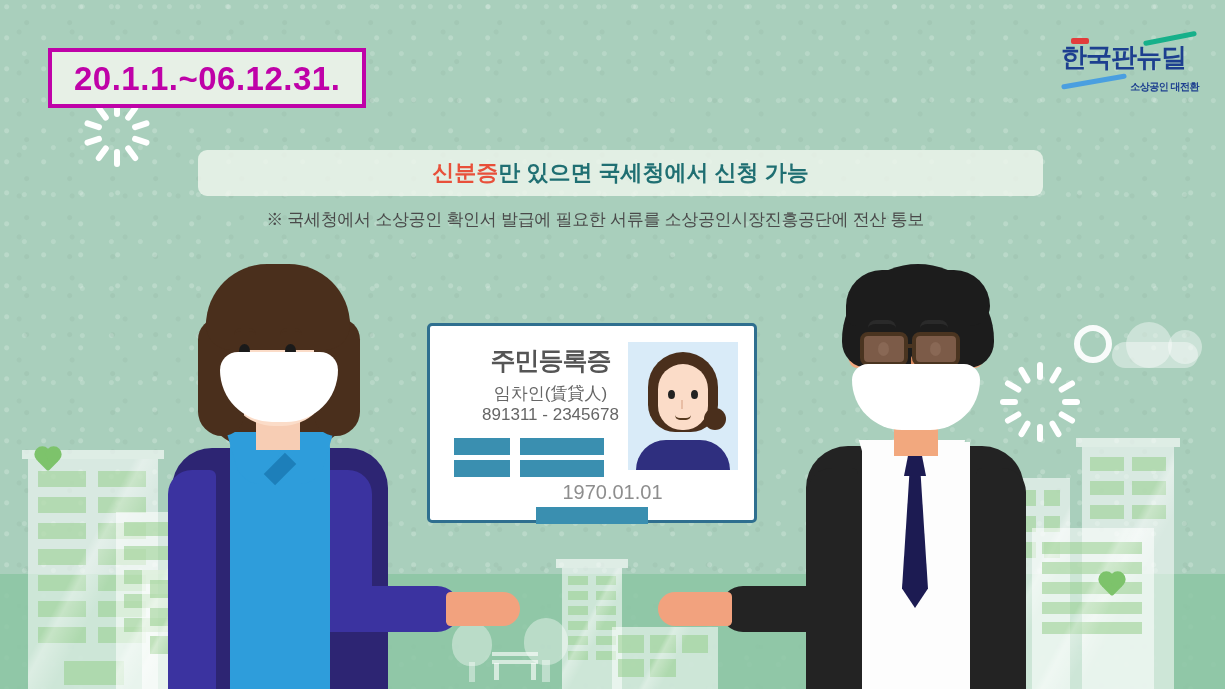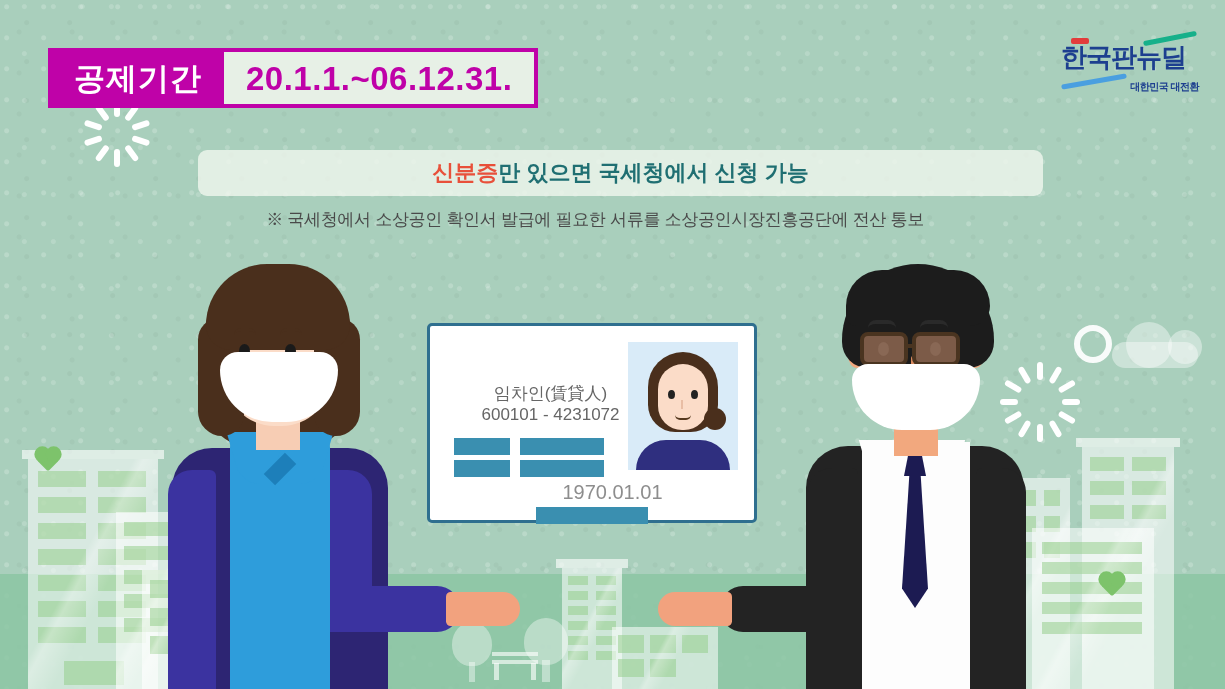--- a/index.html
+++ b/index.html
@@ -452,22 +452,23 @@
     <div class="m-eye l"></div>
     <div class="m-eye r"></div>
     <div class="m-nose"></div>
     <div class="m-glass l"></div>
     <div class="m-glass r"></div>
     <div class="m-bridge"></div>
     <div class="m-mask"></div>
   </div>
 
   <div class="idcard">
+    <div class="id-title">주민등록증</div>
     <div class="id-name">임차인(賃貸人)</div>
-    <div class="id-num">600101 - 4231072</div>
+    <div class="id-num">891311 - 2345678</div>
 
     <div class="bar" style="left:24px; top:112px; width:56px; height:17px;"></div>
     <div class="bar" style="left:90px; top:112px; width:84px; height:17px;"></div>
     <div class="bar" style="left:24px; top:134px; width:56px; height:17px;"></div>
     <div class="bar" style="left:90px; top:134px; width:84px; height:17px;"></div>
 
     <div class="id-date">1970.01.01</div>
     <div class="bar" style="left:106px; top:181px; width:112px; height:17px;"></div>
 
     <div class="idphoto">
@@ -476,30 +477,29 @@
       <div class="p-bun"></div>
       <div class="p-eye l"></div>
       <div class="p-eye r"></div>
       <div class="p-nose"></div>
       <div class="p-mouth"></div>
       <div class="p-body"></div>
     </div>
   </div>
 
   <div class="period-banner">
-    <div class="period-label">공제기간</div>
     <div class="period-value">20.1.1.~06.12.31.</div>
   </div>
 
   <div class="logo">
     <div class="lg-stroke-g"></div>
     <div class="lg-stroke-b"></div>
     <div class="lg-dot"></div>
     <div class="lg-main">한국판뉴딜</div>
-    <div class="lg-sub">대한민국 대전환</div>
+    <div class="lg-sub">소상공인 대전환</div>
   </div>
 
   <div class="headline">
     <span class="hl-accent">신분증</span>
       <span class="hl-main">만 있으면 국세청에서 신청 가능</span>
   </div>
 
   <div class="footnote">※ 국세청에서 소상공인 확인서 발급에 필요한 서류를 소상공인시장진흥공단에 전산 통보</div>
 
 </div>

